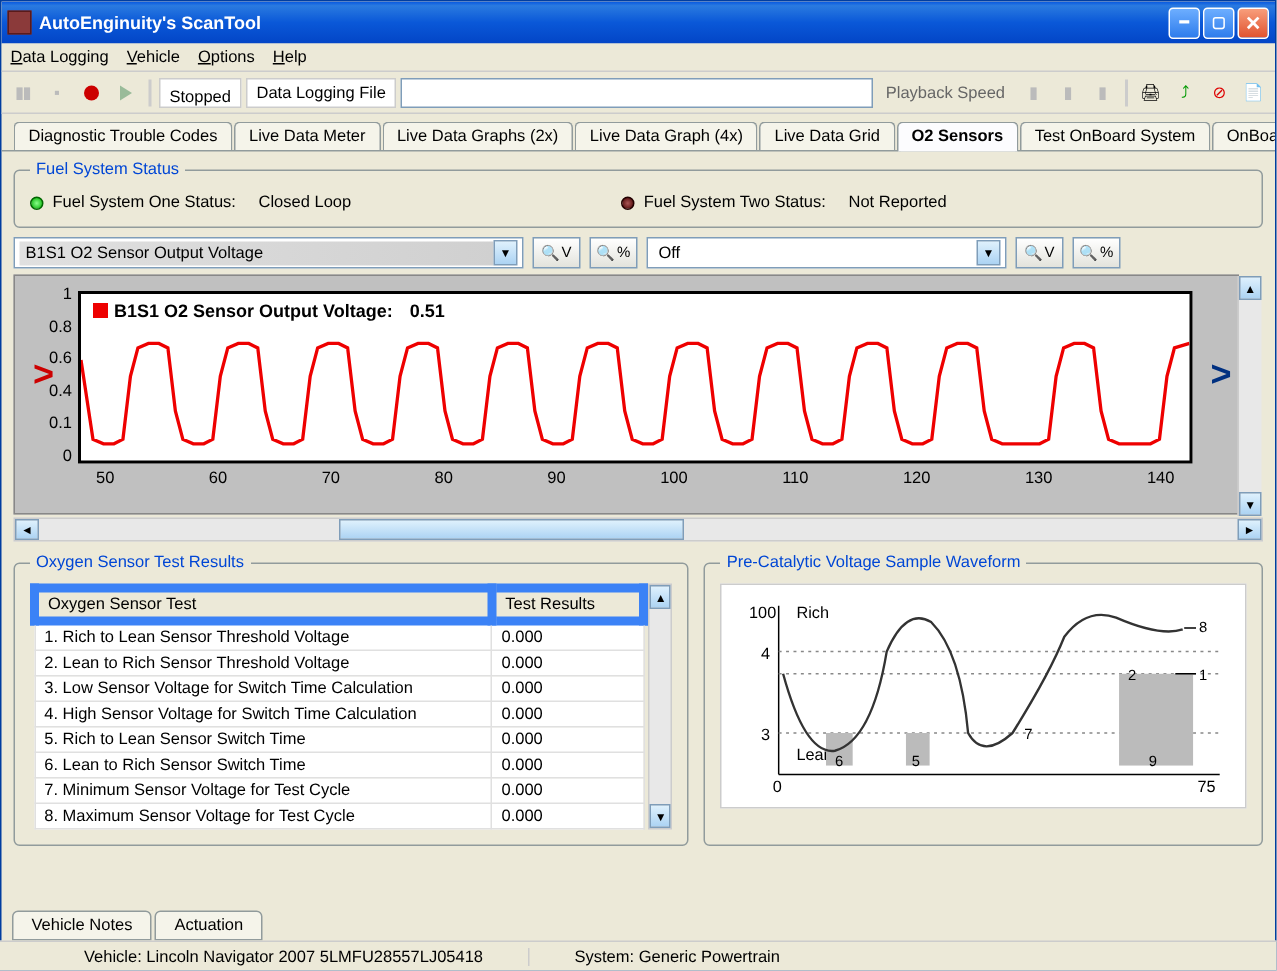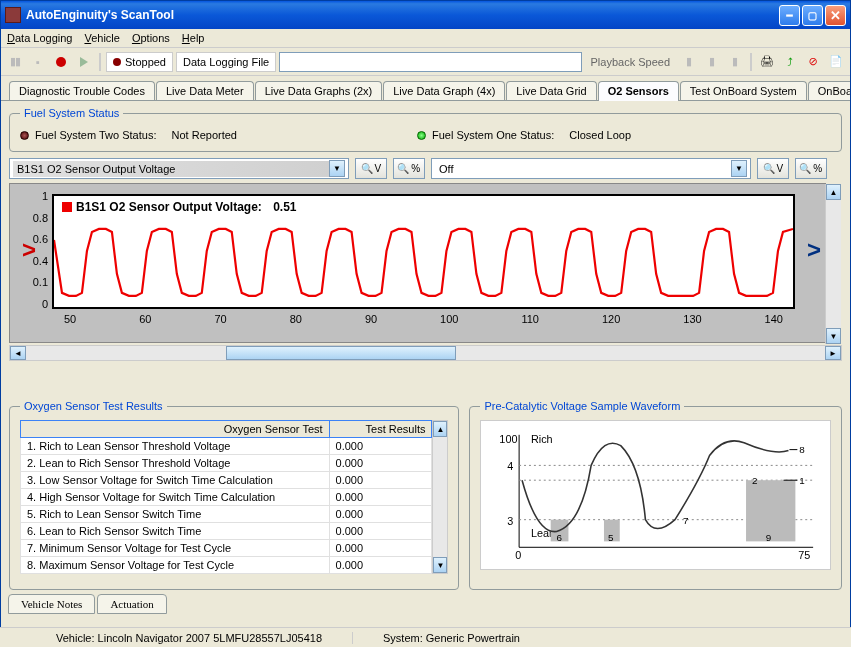--- a/index.html
+++ b/index.html
@@ -11,21 +11,21 @@
 .winbtn.min, .winbtn.max { background: linear-gradient(#6DAEFF,#2E7CEC); color: #fff; }
 .winbtn.close { background: linear-gradient(#F89E7B,#E05330); color: #fff; font-size: 13px; font-weight: bold; }
 .menubar { background: #ECE9D8; padding: 3px 6px; display: flex; gap: 12px; border-bottom: 1px solid #ccc; }
 .menubar span { cursor: default; }
 .menubar .u { text-decoration: underline; }
 .toolbar { background: #ECE9D8; padding: 2px 4px; display: flex; align-items: center; gap: 3px; border-bottom: 1px solid #ccc; height: 28px; }
 .tbtn { width: 20px; height: 20px; display: flex; align-items: center; justify-content: center; border: 1px solid transparent; }
 .tbtn.sep { width: 2px; background: #ccc; height: 18px; margin: 0 2px; }
 .rec-dot { width: 10px; height: 10px; background: #C00; border-radius: 50%; }
 .play-tri { width: 0; height: 0; border-left: 8px solid #9B9; border-top: 5px solid transparent; border-bottom: 5px solid transparent; }
-.stopped { display: flex; align-items: center; gap: 4px; border: 1px solid #ccc; padding: 2px 6px; background: #fff; height: 20px; }
+.stopped { display: flex; align-items: center; gap: 4px; border: 1px solid #ccc; padding: 2px 6px; background: #fff; height: 20px; flex-direction: column; }
 .stopped .dot { width: 8px; height: 8px; background: #800; border-radius: 50%; }
 .file-label { border: 1px solid #ccc; padding: 2px 6px; background: #fff; height: 20px; display: flex; align-items: center; }
 .file-input { flex: 1; border: 1px solid #7F9DB9; background: #fff; height: 20px; }
 .pb-label { padding: 2px 6px; height: 20px; display: flex; align-items: center; color: #666; }
 .tabstrip { display: flex; align-items: flex-end; padding: 4px 4px 0 8px; gap: 0; border-bottom: 1px solid #919B9C; position: relative; }
 .tab { border: 1px solid #919B9C; border-bottom: none; border-radius: 4px 4px 0 0; padding: 3px 9px; background: #F5F4EA; margin-right: 1px; white-space: nowrap; cursor: default; }
 .tab.active { background: #FCFCFE; font-weight: bold; position: relative; top: 1px; padding-bottom: 4px; }
 .content { padding: 6px 8px; }
 fieldset { border: 1px solid #919B9C; border-radius: 4px; padding: 8px 10px 10px; margin-bottom: 6px; }
 legend { padding: 0 4px; color: #0046D5; }
@@ -48,30 +48,30 @@
 .x-ticks { position: absolute; bottom: -18px; left: 0; right: 0; display: flex; justify-content: space-between; font-size: 11px; padding: 0 10px; }
 .wave { position: absolute; inset: 0; }
 .arrow-l { position: absolute; left: 12px; top: 52px; color: #C00; font-size: 24px; font-weight: bold; }
 .arrow-r { position: absolute; right: 4px; top: 52px; color: #003080; font-size: 24px; font-weight: bold; }
 .scroll-v { position: absolute; right: 1px; top: 1px; bottom: 1px; width: 16px; background: #E8E8E8; border-left: 1px solid #ccc; }
 .scroll-v .sbtn { height: 16px; background: linear-gradient(#DFF1FD,#ACD3F3); border: 1px solid #7F9DB9; font-size: 8px; display: flex; align-items: center; justify-content: center; }
 .hscroll { height: 16px; background: #E8E8E8; border: 1px solid #ccc; display: flex; margin-top: 2px; }
 .hscroll .sbtn { width: 16px; background: linear-gradient(#DFF1FD,#ACD3F3); border: 1px solid #7F9DB9; font-size: 8px; display: flex; align-items: center; justify-content: center; }
 .hscroll .thumb { width: 230px; background: linear-gradient(#DFF1FD,#ACD3F3); border: 1px solid #7F9DB9; margin-left: 200px; }
 .results-row { display: flex; gap: 10px; }
-.results-row fieldset { flex: 1; min-height: 190px; margin-top: 31px; }
+.results-row fieldset { flex: 1; min-height: 190px; }
 .results-table { width: 100%; border-collapse: collapse; }
-.results-table th { background: #ECE9D8; border: 1px solid #3b82f6; text-align: right; padding: 2px 6px; font-weight: normal; }
+.results-table th { background: #ECE9D8; border: 6px solid #3b82f6; text-align: left; padding: 2px 6px; font-weight: normal; }
 .results-table td { border: 1px solid #E0E0E0; padding: 2px 6px; background: #fff; }
 .results-wrap { display: flex; }
 .results-scroll { width: 16px; background: #E8E8E8; border: 1px solid #ccc; display: flex; flex-direction: column; }
 .results-scroll .sbtn { height: 16px; background: linear-gradient(#DFF1FD,#ACD3F3); border: 1px solid #7F9DB9; font-size: 8px; display: flex; align-items: center; justify-content: center; }
 .results-scroll .track { flex: 1; }
 .precat { background: #fff; border: 1px solid #ccc; height: 150px; position: relative; }
-.bottom-tabs { position: absolute; bottom: 33px; left: 8px; display: flex; font-family: Liberation Serif, serif; }
+.bottom-tabs { position: absolute; bottom: 20px; left: 8px; display: flex; }
 .btab { border: 1px solid #919B9C; border-top-left-radius: 4px; border-top-right-radius: 4px; padding: 3px 12px; background: #F5F4EA; margin-right: 2px; }
 .statusbar { position: absolute; bottom: 0; left: 0; right: 0; height: 20px; background: #ECE9D8; border-top: 1px solid #ccc; display: flex; align-items: center; padding: 0 8px; gap: 30px; font-size: 11px; }
 .statusbar .cell { border-right: 1px solid #ccc; padding-right: 30px; margin-left: 48px; }
 </style>
 </head>
 <body>
 
 <div class="titlebar">
   <div class="icon"></div>
   <div class="title">AutoEnginuity's ScanTool</div>
@@ -125,40 +125,40 @@
   <div class="tab">OnBoard Te</div>
 
 </div>
 
 <div class="content">
 
   <fieldset>
     <legend>Fuel System Status</legend>
     <div class="fss-row">
       <div class="fss-item">
+        <div class="led green"></div>
+        <span>Fuel System One Status:</span>&nbsp;
+        <span>Closed Loop</span>
+      </div>
+      <div class="fss-item">
         <div class="led dark"></div>
         <span>Fuel System Two Status:</span>&nbsp;
         <span>Not Reported</span>
-      </div>
-      <div class="fss-item">
-        <div class="led green"></div>
-        <span>Fuel System One Status:</span>&nbsp;
-        <span>Closed Loop</span>
       </div>
     </div>
   </fieldset>
 
   <div class="selector-row">
     <div class="combo" style="width:340px;">
       <div class="txt">B1S1 O2 Sensor Output Voltage</div>
         <div class="dd">▼</div>
     </div>
     <div class="zoom-btn">🔍<span>V</span></div>
     <div class="zoom-btn">🔍<span>%</span></div>
-    <div class="combo plain" style="width:320px;justify-content:flex-end;">
+    <div class="combo plain" style="width:240px;justify-content:flex-end;">
       <div class="txt">Off</div>
         <div class="dd">▼</div>
     </div>
     <div class="zoom-btn">🔍<span>V</span></div>
     <div class="zoom-btn">🔍<span>%</span></div>
   </div>
 
   <div style="display:flex;">
     <div class="graph-panel" style="flex:1;">
       <div class="arrow-l">&gt;</div>

